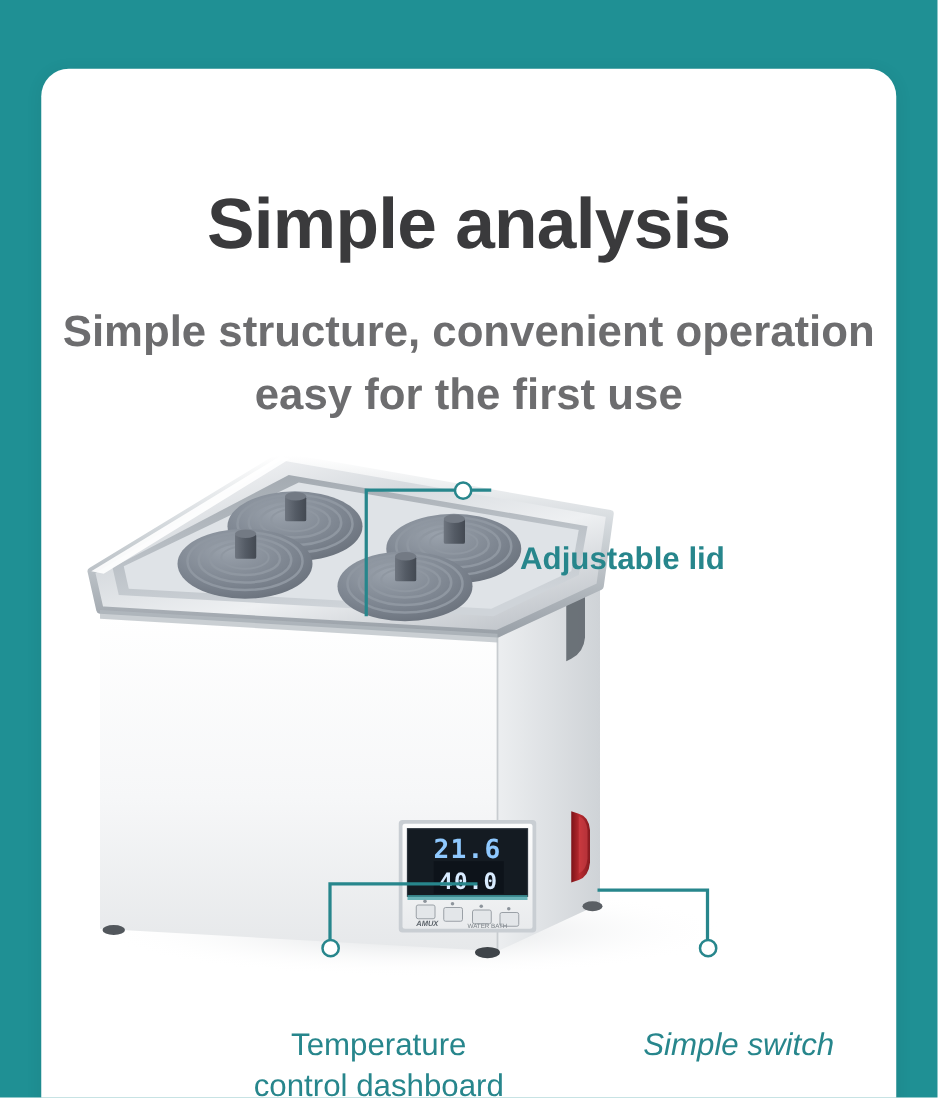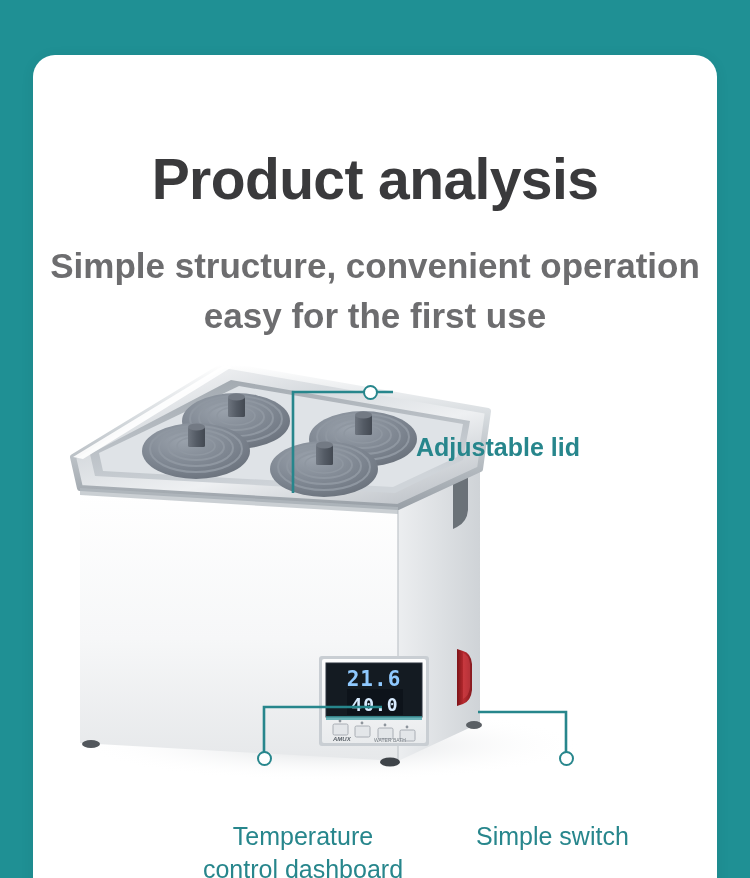--- a/index.html
+++ b/index.html
@@ -37,29 +37,29 @@
   .ring{
     position:absolute;width:15px;height:15px;border-radius:50%;
     border:2.6px solid #27868c;background:#ffffff;box-sizing:border-box;
   }
   .callout-label{
     position:absolute;color:#27868c;font-size:25px;font-weight:400;
     line-height:1.32;white-space:pre-line;
   }
   .lbl-lid{left:383px;top:376px;font-weight:bold;}
   .lbl-temp{left:140px;top:765px;text-align:center;width:260px;}
-  .lbl-switch{left:443px;top:765px;text-align:left;width:230px;}
+  .lbl-switch{left:443px;top:765px;text-align:center;width:230px;font-style:italic;}
 </style>
 </head>
 <body>
 
 <div class="stage">
   <div class="card">
 
-    <div class="title">Product analysis</div>
+    <div class="title">Simple analysis</div>
     <div class="subtitle">Simple structure, convenient operation
 easy for the first use</div>
 
     <svg class="product" viewBox="0 0 684 860">
       <defs>
         <linearGradient id="bodyFront" x1="0" y1="0" x2="0" y2="1">
           <stop offset="0" stop-color="#ffffff"></stop>
           <stop offset="0.55" stop-color="#f6f7f8"></stop>
           <stop offset="1" stop-color="#e6e8ea"></stop>
         </linearGradient>

